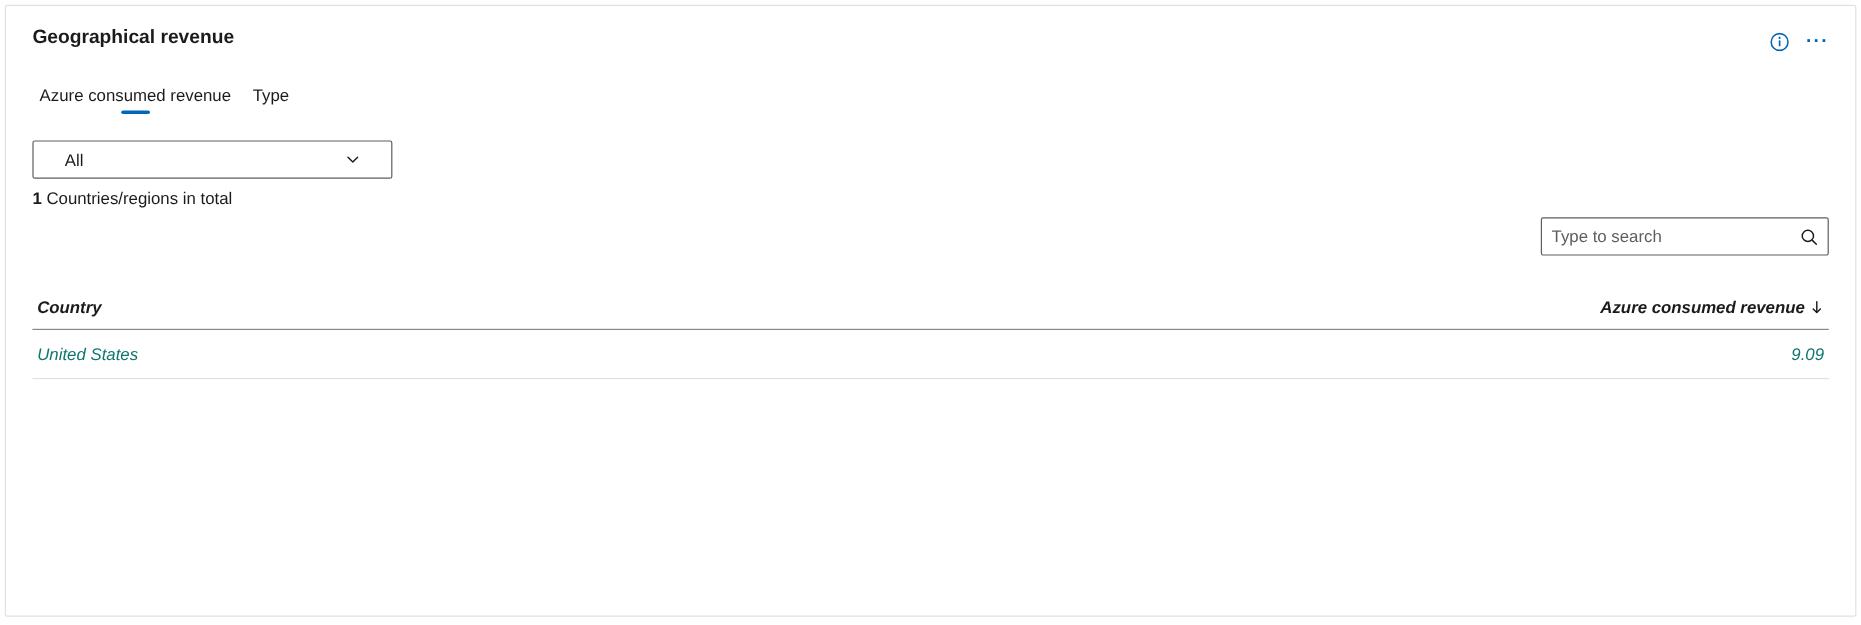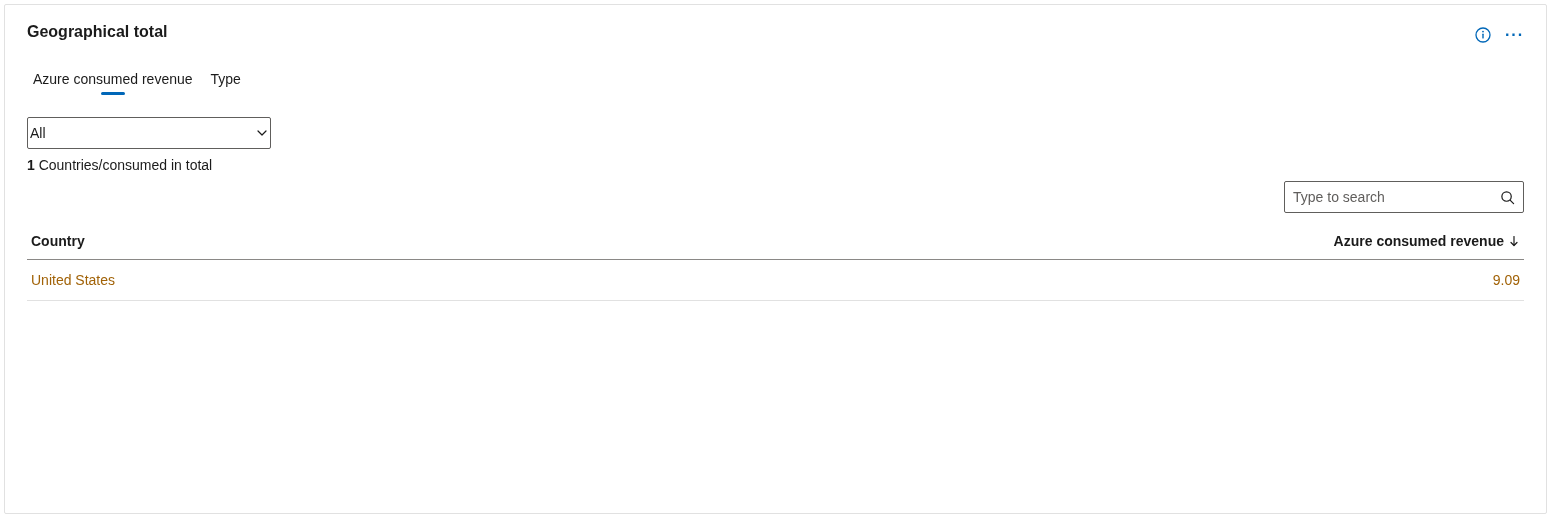--- a/index.html
+++ b/index.html
@@ -73,28 +73,28 @@
       transform: translateX(-50%);
       width: 24px;
       height: 3px;
       background: #0067b8;
       border-radius: 2px;
     }
     .filter-row {
       margin-top: 24px;
     }
     .select {
-      width: 244px;
+      width: 300px;
       height: 32px;
       border: 1px solid #605e5c;
       border-radius: 2px;
       display: flex;
       align-items: center;
       justify-content: space-between;
-      padding: 0 2px;
+      padding: 0 26px;
       font-size: 14px;
       color: #1b1b1b;
       background: #ffffff;
       cursor: pointer;
     }
     .chevron-down {
       color: #1b1b1b;
     }
     .count-row {
       margin-top: 8px;
@@ -127,22 +127,23 @@
       color: #1b1b1b;
       font-family: inherit;
     }
     .search-box input::placeholder {
       color: #605e5c;
     }
     .search-icon {
       color: #1b1b1b;
     }
     .table {
-      margin-top: 12px;
+      margin-top: 27px;
       width: 100%;
+      font-style: italic;
     }
     .table-header {
       display: flex;
       justify-content: space-between;
       align-items: center;
       padding: 8px 4px 10px 4px;
       border-bottom: 1px solid #8a8886;
       font-size: 14px;
       font-weight: 600;
       color: #1b1b1b;
@@ -155,31 +156,31 @@
     .sort-arrow {
       color: #1b1b1b;
     }
     .table-row {
       display: flex;
       justify-content: space-between;
       align-items: center;
       padding: 12px 4px;
       border-bottom: 1px solid #e1e1e1;
       font-size: 14px;
-      color: #a16207;
+      color: #0f766e;
     }
     svg { display: block; }
   </style>
 </head>
 <body>
 
 <div class="card">
 
   <div class="card-header">
-    <div class="card-title">Geographical total</div>
+    <div class="card-title">Geographical revenue</div>
     <div class="card-actions">
       <div class="info-icon">
         <svg width="16" height="16" viewBox="0 0 16 16" fill="none">
           <circle cx="8" cy="8" r="7" stroke="#0067b8" stroke-width="1.3"></circle>
           <circle cx="8" cy="4.6" r="0.9" fill="#0067b8"></circle>
           <rect x="7.3" y="6.6" width="1.4" height="5" rx="0.7" fill="#0067b8"></rect>
         </svg>
       </div>
       <div class="more-icon">···</div>
     </div>
@@ -196,21 +197,21 @@
       <span class="chevron-down">
         <svg width="12" height="12" viewBox="0 0 12 12" fill="none">
           <path d="M2 4 L6 8 L10 4" stroke="#1b1b1b" stroke-width="1.2" fill="none" stroke-linecap="round" stroke-linejoin="round"></path>
         </svg>
       </span>
     </div>
   </div>
 
   <div class="count-row">
     <span class="count-num">1</span>
-    <span>Countries/consumed in total</span>
+    <span>Countries/regions in total</span>
   </div>
 
   <div class="search-row">
     <div class="search-box">
       <input type="text" placeholder="Type to search" style="">
       <span class="search-icon">
         <svg width="15" height="15" viewBox="0 0 16 16" fill="none">
           <circle cx="7" cy="7" r="5" stroke="#1b1b1b" stroke-width="1.3"></circle>
           <line x1="11" y1="11" x2="14.5" y2="14.5" stroke="#1b1b1b" stroke-width="1.3" stroke-linecap="round"></line>
         </svg>

